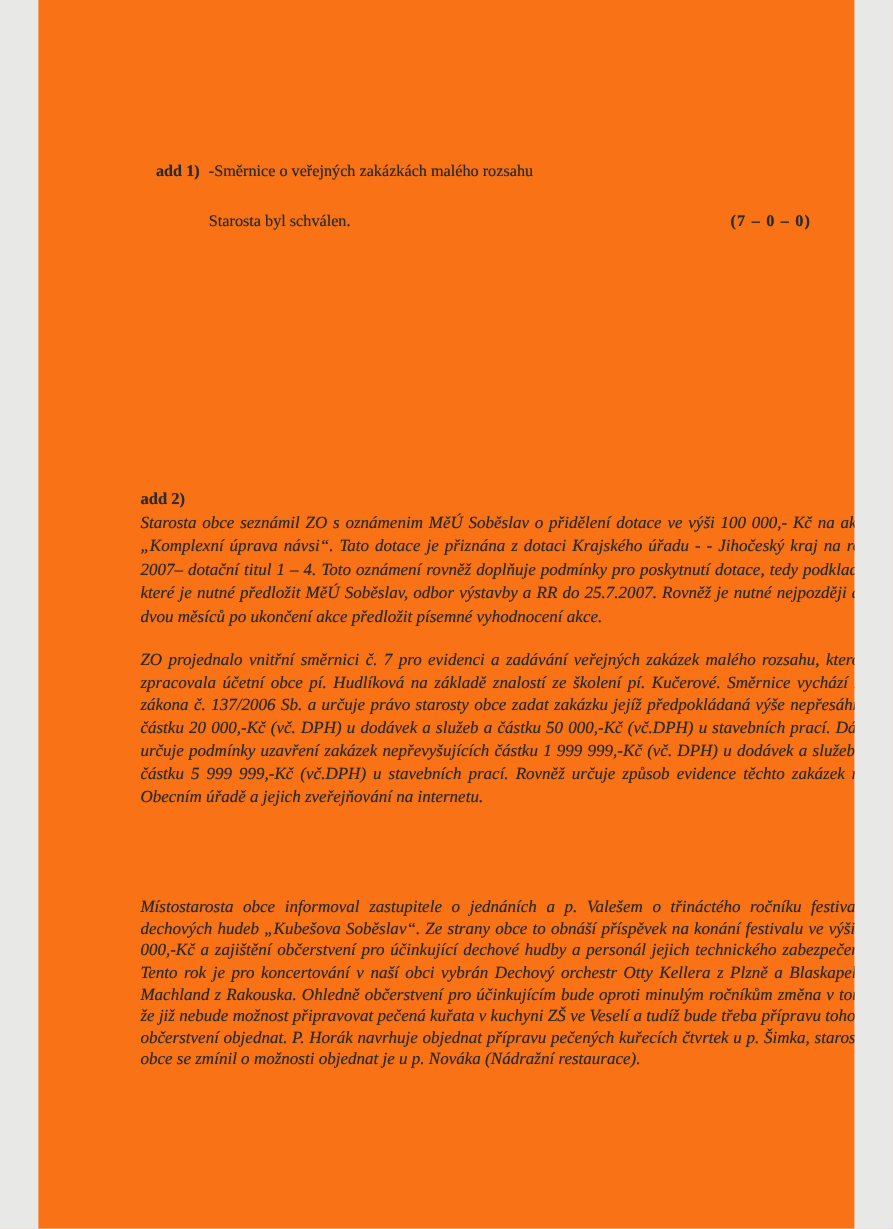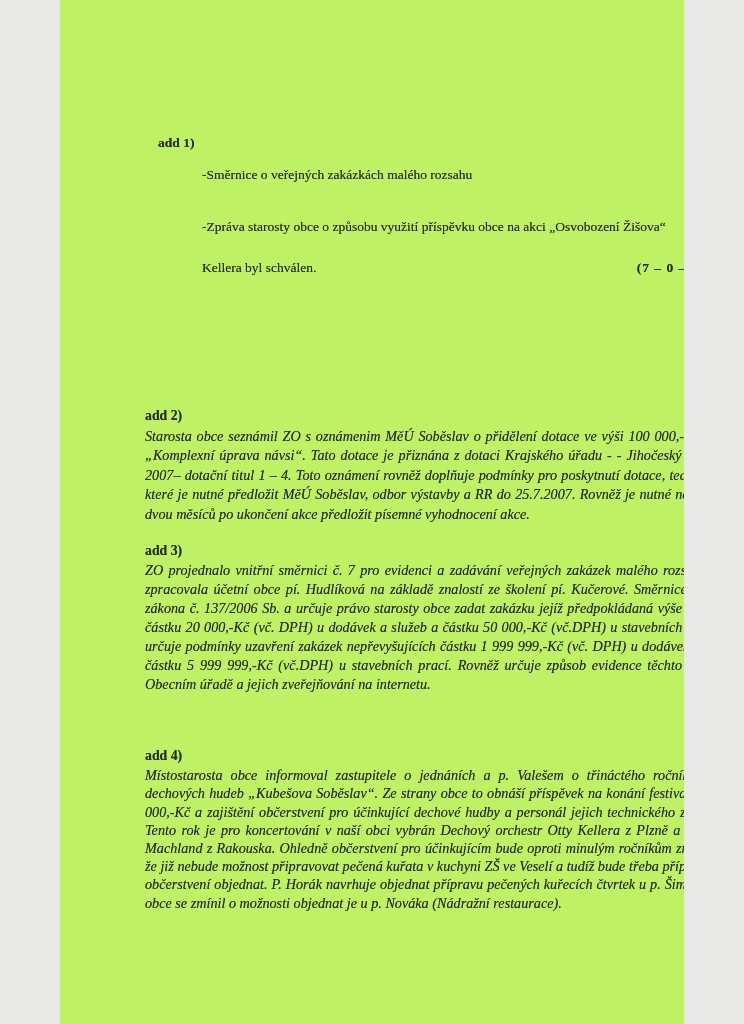--- a/index.html
+++ b/index.html
@@ -1,33 +1,33 @@
 <!DOCTYPE html>
 <html><head>
 <meta charset="utf-8">
 <style>
   html,body{margin:0;padding:0;background:#e8e8e6;}
   .page{
     position:relative;
-    width:624px;height:1024px;
+    width:680px;height:1024px;
     margin:0 auto;
-    background:#bef264;
+    background:#f97316;
     font-family:"Liberation Serif","DejaVu Serif",serif;
     color:#2b2b2b;
     text-shadow:0 0 .6px rgba(45,45,45,.65);
     overflow:hidden;
   }
   .sec-label{font-weight:bold;}
   
   .add1{position:absolute;top:133px;left:98px;width:548px;font-size:13.5px;line-height:20px;}
   .add1 .hang{display:flex;}
   .add1 .hang-label{flex:0 0 44px;font-weight:bold;}
   .add1 .hang-content{flex:1;}
   .add1 p{margin:0;}
-  .list-line{white-space:normal;margin-top:32px;}
+  .list-line{white-space:normal;}
   .result-row{display:flex;justify-content:space-between;margin-top:21px;}
   .vote{font-weight:bold;letter-spacing:1px;padding-right:2px;font-family:Liberation Serif, serif;}
   
   .bodysec{position:absolute;left:85px;width:607px;font-size:14.2px;}
   .bodysec .sec-label{display:block;margin-bottom:1px;font-size:13.8px;}
   .bodysec p{margin:0;text-align:justify;font-style:italic;}
   .sec2{top:406px;line-height:19.5px;}
   .sec3{top:541px;line-height:19px;}
   .sec4{top:747px;line-height:18.2px;}
   
@@ -40,39 +40,36 @@
 <body>
 
 <div class="page">
 
   <section class="add1">
     <div class="hang">
       <span class="hang-label">add 1)</span>
       <div class="hang-content">
         <div>
             <div class="list-line">-Směrnice o veřejných zakázkách malého rozsahu</div>
-            <div class="list-line">-Zpráva starosty obce o způsobu využití příspěvku obce na akci „Osvobození Žišova“</div>
           </div>
         <div class="result-row">
-          <span>Kellera byl schválen.</span>
+          <span>Starosta byl schválen.</span>
           <span class="vote">(7 – 0 – 0)</span>
         </div>
       </div>
     </div>
   </section>
 
   <section class="bodysec sec2">
     <span class="sec-label">add 2)</span>
     <p>Starosta obce seznámil ZO s oznámenim MěÚ Soběslav o přidělení dotace ve výši 100 000,- Kč na akci „Komplexní úprava návsi“. Tato dotace je přiznána z dotaci  Krajského úřadu - - Jihočeský kraj na rok 2007– dotační titul 1 – 4.  Toto oznámení  rovněž doplňuje podmínky pro poskytnutí dotace, tedy podklady, které je nutné  předložit MěÚ Soběslav, odbor výstavby a RR do 25.7.2007.  Rovněž je nutné nejpozději do dvou měsíců po ukončení akce předložit písemné vyhodnocení akce.</p>
   </section>
 
   <section class="bodysec sec3">
-    <span class="sec-label">add 3)</span>
     <p>ZO projednalo vnitřní směrnici č. 7 pro evidenci a zadávání veřejných zakázek malého rozsahu, kterou zpracovala účetní obce pí. Hudlíková na základě znalostí ze školení pí. Kučerové. Směrnice vychází ze zákona č. 137/2006 Sb. a určuje právo starosty obce zadat zakázku jejíž předpokládaná výše nepřesáhne částku 20 000,-Kč (vč. DPH) u  dodávek a služeb a částku 50 000,-Kč (vč.DPH) u stavebních prací. Dále určuje podmínky uzavření zakázek nepřevyšujících částku 1 999 999,-Kč (vč. DPH) u dodávek a služeb a částku 5 999 999,-Kč (vč.DPH) u stavebních prací. Rovněž určuje způsob evidence těchto zakázek na Obecním úřadě a jejich zveřejňování na internetu.</p>
   </section>
 
   <section class="bodysec sec4">
-    <span class="sec-label">add 4)</span>
     <p>Místostarosta obce informoval zastupitele o jednáních a p. Valešem o třináctého ročníku festivalu dechových hudeb „Kubešova Soběslav“.  Ze strany obce to obnáší příspěvek na konání festivalu ve výši 5 000,-Kč a zajištění občerstvení pro účinkující dechové hudby a personál jejich technického zabezpečení. Tento rok je pro koncertování v naší obci vybrán Dechový orchestr Otty Kellera z Plzně a Blaskapelle Machland z Rakouska. Ohledně občerstvení pro účinkujícím bude oproti minulým ročníkům změna v tom, že již nebude možnost připravovat pečená kuřata v kuchyni ZŠ ve Veselí a tudíž bude třeba přípravu tohoto občerstvení objednat. P. Horák navrhuje objednat přípravu pečených kuřecích čtvrtek u p. Šimka, starosta obce se zmínil o možnosti objednat je u p. Nováka (Nádražní restaurace).</p>
   </section>
 
 
 </div>
 
 </body></html>

